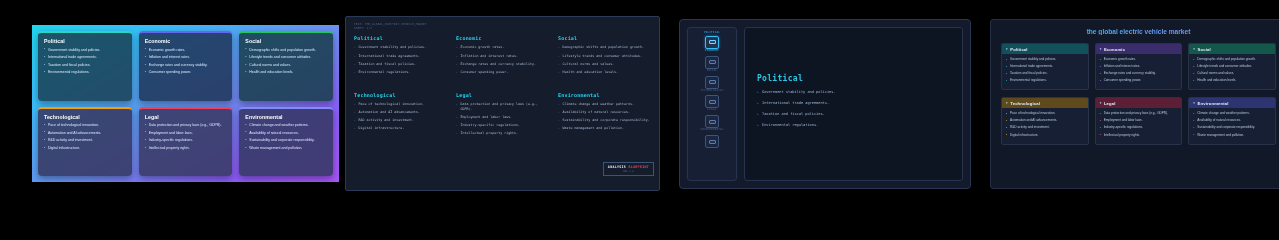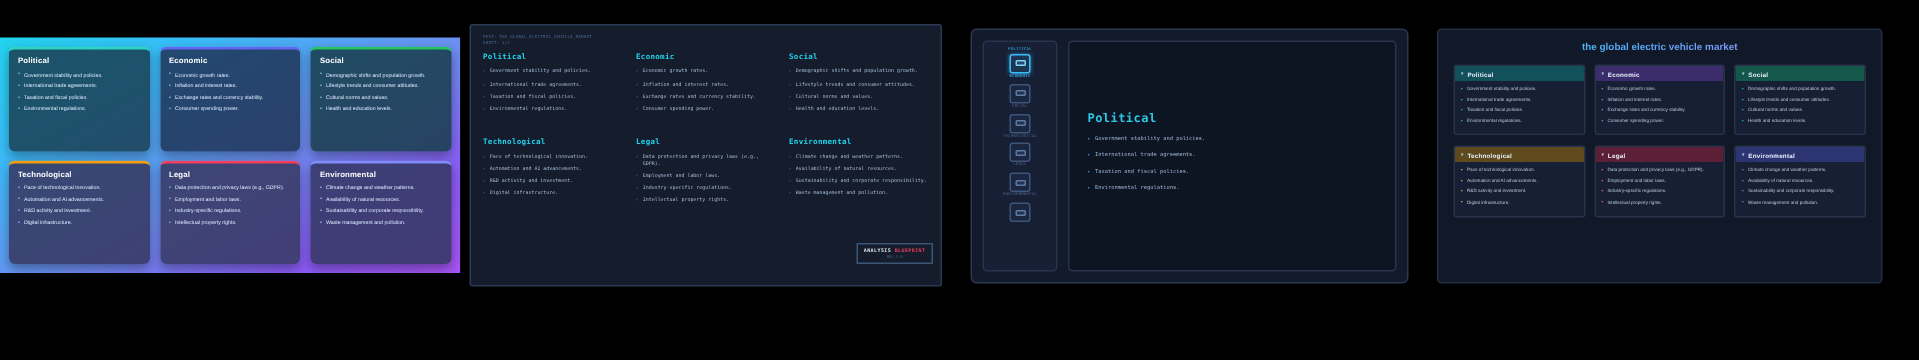--- a/index.html
+++ b/index.html
@@ -2,21 +2,21 @@
 <html><head>
 <meta charset="utf-8">
 <style>
   * { box-sizing: border-box; margin: 0; padding: 0; }
   html, body {
     width: 1279px; height: 207px;
     background: #000;
     font-family: "Liberation Sans", sans-serif;
     overflow: hidden;
   }
-  .strip { position: relative; width: 1104px; height: 207px; display: flex; }
+  .strip { position: relative; width: 1104px; height: 207px; display: flex; margin-left: 32px; }
 
   
   .panel { position: relative; height: 207px; overflow: hidden; flex: none; }
 
   
   #panel1 { width: 307px; background: #000; }
   #panel1 .stage {
     position: absolute; left: 0; top: 25px; width: 307px; height: 157px;
     background: linear-gradient(150deg, #22d3ee 0%, #38bdf8 22%, #6d8df0 55%, #8b5cf6 80%, #a855f7 100%);
     padding: 6px 6px;

